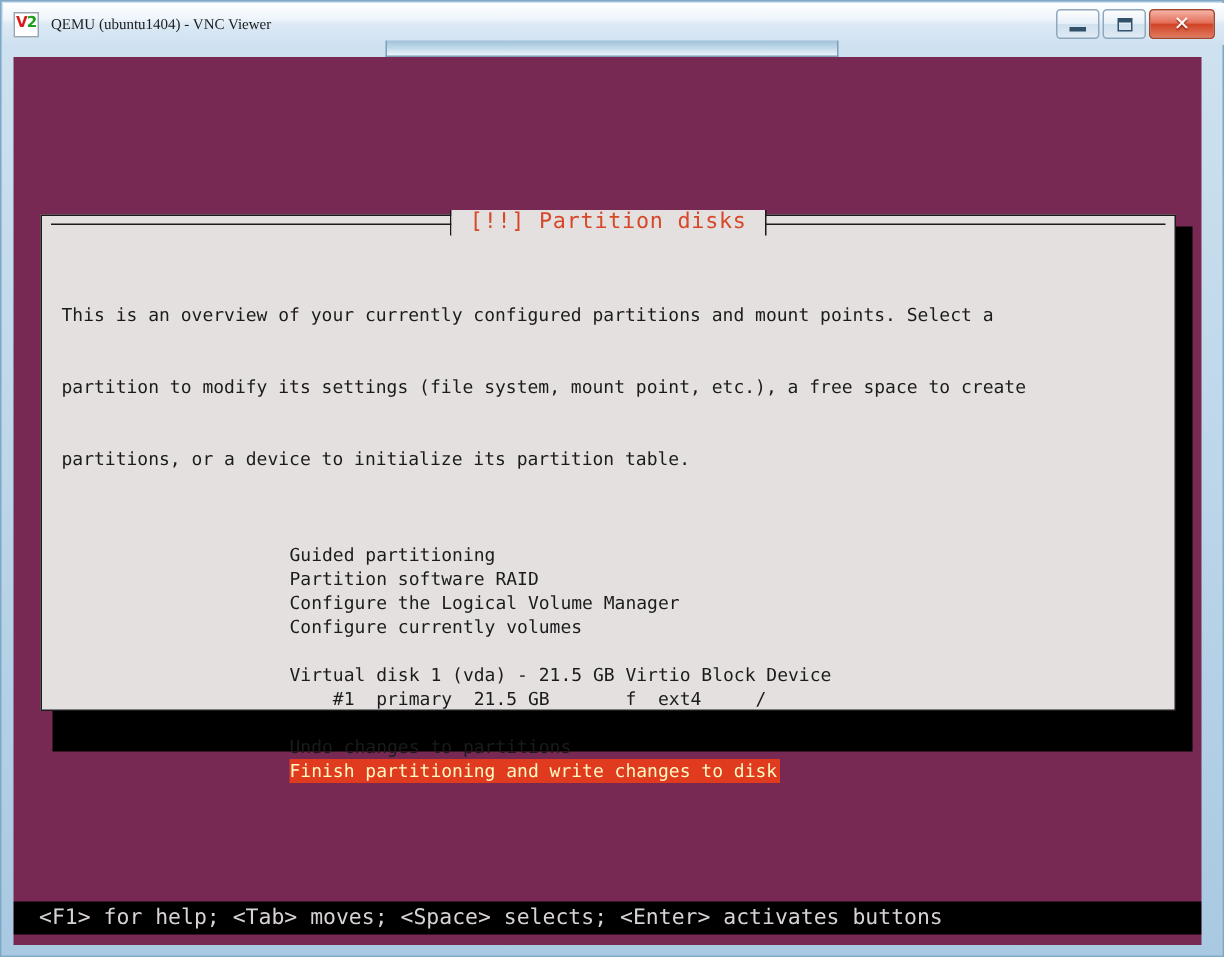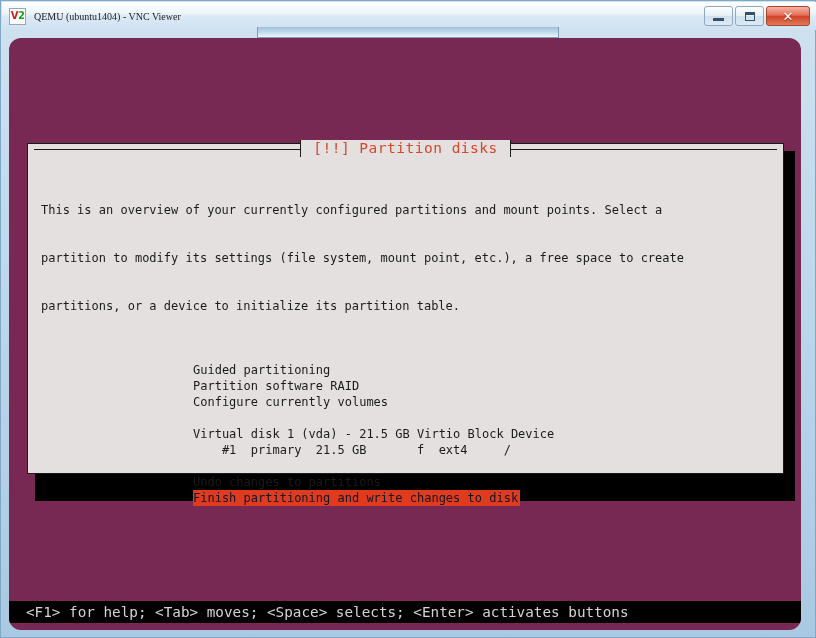--- a/index.html
+++ b/index.html
@@ -118,21 +118,20 @@
   
   #vnc-canvas {
     position: absolute;
     left: 8px;
     top: 37px;
     width: 792px;
     height: 592px;
     background: #772953;
     overflow: hidden;
     font-family: "DejaVu Sans Mono", monospace;
-    border-radius: 12px;
   }
 
   
   #dialog-shadow {
     position: absolute;
     left: 26px;
     top: 113px;
     width: 760px;
     height: 350px;
     background: #000000;
@@ -202,21 +201,21 @@
   }
   .menu-item {
     white-space: pre;
     height: 16px;
     line-height: 16px;
   }
   .gap { height: 16px; }
 
   .hl {
     background: #e03b1e;
-    color: #0f172a;
+    color: #fef9c3;
     display: inline-block;
     padding-right: 2px;
   }
 
   #go-back-row {
     margin-top: 16px;
     padding-left: 45px;
     white-space: pre;
     height: 16px;
     line-height: 16px;
@@ -283,20 +282,21 @@
 
         <div class="para">
           <div class="para-line">This is an overview of your currently configured partitions and mount points. Select a</div>
           <div class="para-line">partition to modify its settings (file system, mount point, etc.), a free space to create</div>
           <div class="para-line">partitions, or a device to initialize its partition table.</div>
         </div>
 
         <div class="menu-block">
           <div class="menu-item"><span>Guided partitioning</span></div>
           <div class="menu-item"><span>Partition software RAID</span></div>
+          <div class="menu-item"><span>Configure the Logical Volume Manager</span></div>
           <div class="menu-item"><span>Configure currently volumes</span></div>
 
           <div class="gap"></div>
 
           <div class="menu-item"><span>Virtual disk 1 (vda) - 21.5 GB Virtio Block Device</span></div>
           <div class="menu-item"><span>    #1  primary  21.5 GB       f  ext4     /</span></div>
 
           <div class="gap"></div>
 
           <div class="menu-item"><span>Undo changes to partitions</span></div>

